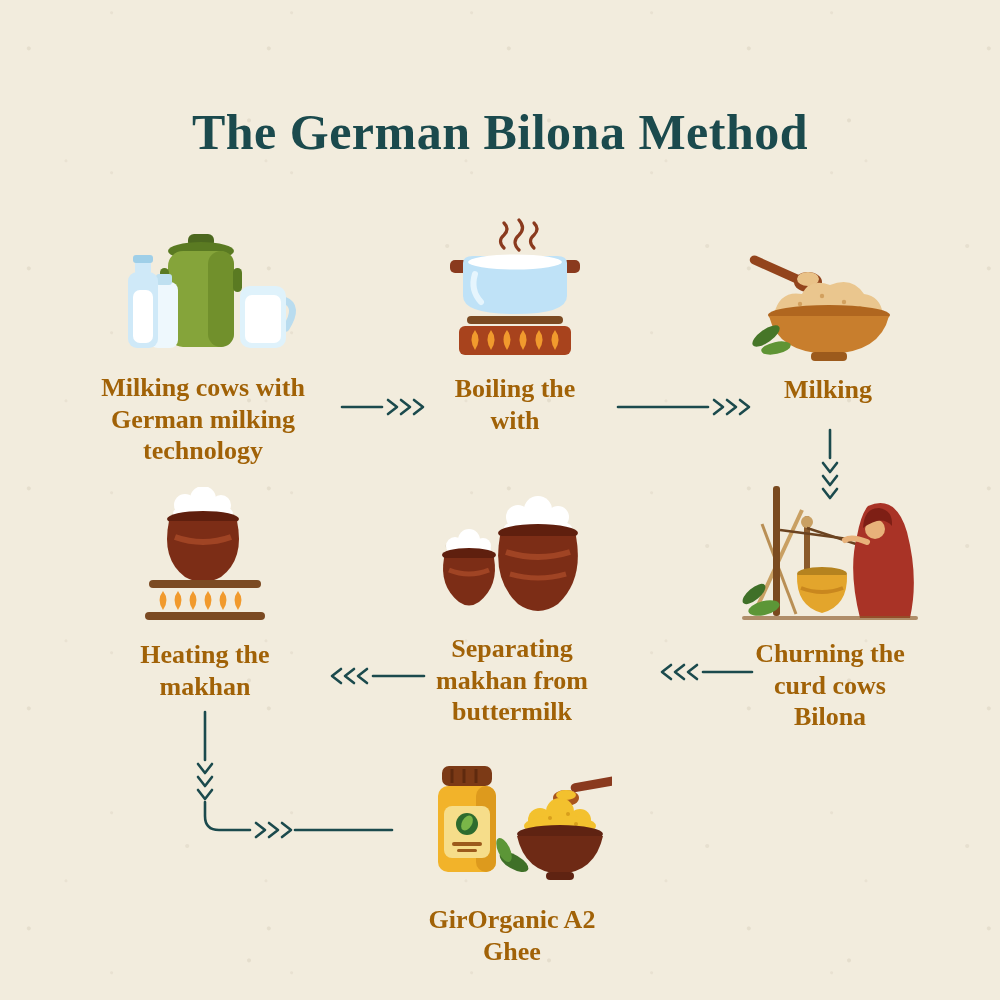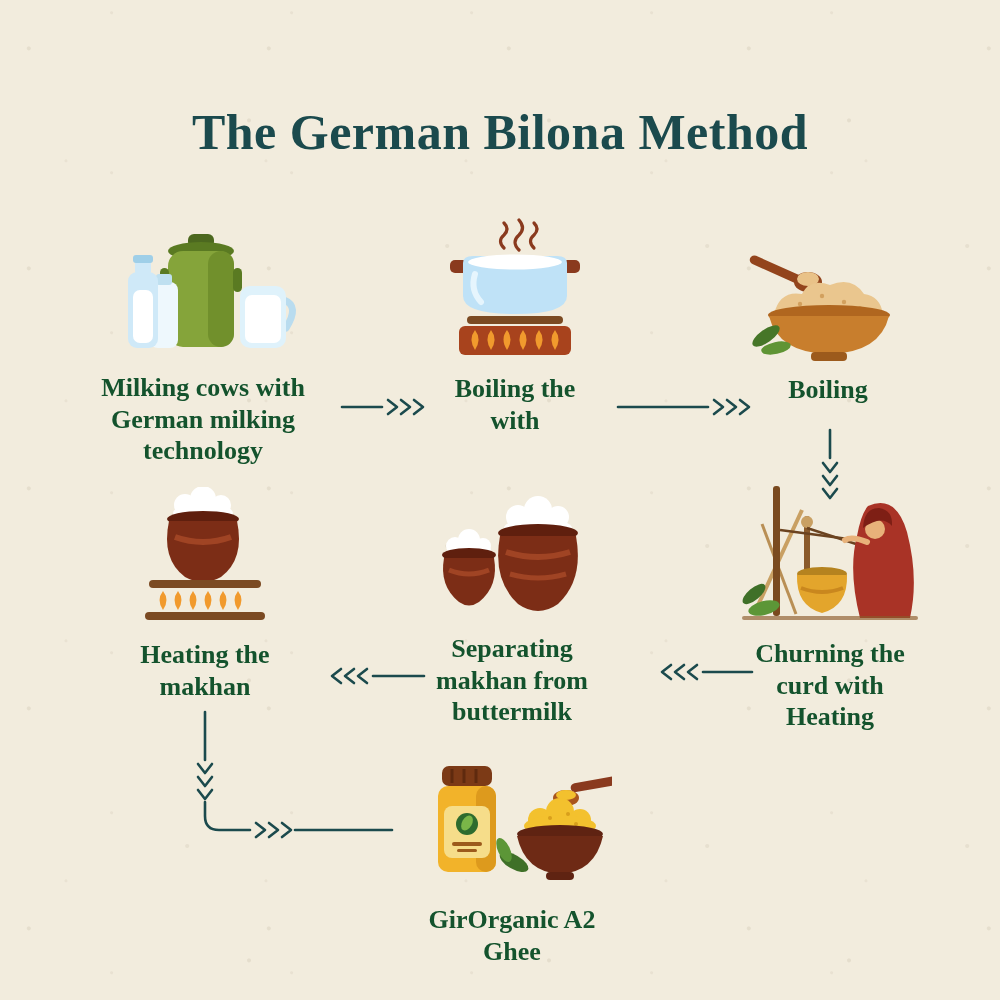--- a/index.html
+++ b/index.html
@@ -19,21 +19,21 @@
     background-size:240px 220px,180px 160px,300px 280px,200px 240px,260px 300px;
   }
   .title{
     position:absolute;top:103px;left:0;width:100%;margin:0;
     text-align:center;font-size:50px;font-weight:700;color:#1b4a4d;letter-spacing:.5px;
   }
   .arrows{position:absolute;left:0;top:0;pointer-events:none;}
   .step{position:absolute;display:flex;flex-direction:column;align-items:center;}
   .step svg{display:block;}
   .step .label{
-    font-size:26px;line-height:1.22;font-weight:700;color:#14532d;
+    font-size:26px;line-height:1.22;font-weight:700;color:#a16207;
     text-align:center;margin-top:10px;
   }
 </style>
 </head>
 <body>
 
 <div class="canvas">
   <div class="texture"></div>
 
   <h1 class="title">The German Bilona Method</h1>
@@ -157,21 +157,21 @@
       <g>
         <ellipse cx="81" cy="63" rx="61" ry="10" fill="#b0661f"></ellipse>
         <path d="M21 64 Q30 101 81 102 Q132 101 141 64 Z" fill="#c87e2d"></path>
         <rect x="63" y="100" width="36" height="9" rx="4" fill="#9c5a1c"></rect>
       </g>
       <g>
         <ellipse cx="18" cy="84" rx="16" ry="6.5" fill="#467628" transform="rotate(-35 18 84)"></ellipse>
         <ellipse cx="28" cy="96" rx="15" ry="6" fill="#5f9434" transform="rotate(-12 28 96)"></ellipse>
       </g>
     </svg>
-    <div class="label" style="width:160px;">Boiling</div>
+    <div class="label" style="width:160px;">Milking</div>
   </div>
 
   <div class="step" style="left:725px;top:480px;width:210px;">
     <svg width="185" height="148" viewBox="0 0 185 148">
       <g>
         <line x1="16" y1="134" x2="64" y2="30" stroke="#c9a063" stroke-width="4"></line>
         <line x1="58" y1="134" x2="24" y2="44" stroke="#b98f55" stroke-width="3"></line>
       </g>
       <rect x="35" y="6" width="7" height="130" rx="3" fill="#7a4a1f"></rect>
       <g>
@@ -192,21 +192,21 @@
         <circle cx="137" cy="49" r="10" fill="#e8b27a"></circle>
         <path d="M125 48 Q126 28 141 28 Q155 30 154 46 Q144 34 125 48 Z" fill="#7e1f15"></path>
         <path d="M129 62 Q114 56 107 60" stroke="#e8b27a" stroke-width="6" fill="none" stroke-linecap="round"></path>
       </g>
       <g>
         <ellipse cx="16" cy="114" rx="14" ry="6" fill="#3f7028" transform="rotate(-40 16 114)"></ellipse>
         <ellipse cx="26" cy="128" rx="16" ry="7" fill="#5c9637" transform="rotate(-14 26 128)"></ellipse>
       </g>
       <rect x="4" y="136" width="176" height="4" rx="2" fill="#8a5a2b" opacity="0.65"></rect>
     </svg>
-    <div class="label" style="width:180px;">Churning the curd with Heating</div>
+    <div class="label" style="width:180px;">Churning the curd cows Bilona</div>
   </div>
 
   <div class="step" style="left:407px;top:488px;width:210px;">
     <svg width="175" height="135" viewBox="0 0 175 135">
       <g>
         <circle cx="93" cy="29" r="12" fill="#ffffff"></circle>
         <circle cx="113" cy="22" r="14" fill="#ffffff"></circle>
         <circle cx="133" cy="29" r="11" fill="#ffffff"></circle>
         <circle cx="103" cy="35" r="10" fill="#ffffff"></circle>
         <circle cx="124" cy="35" r="10" fill="#ffffff"></circle>

